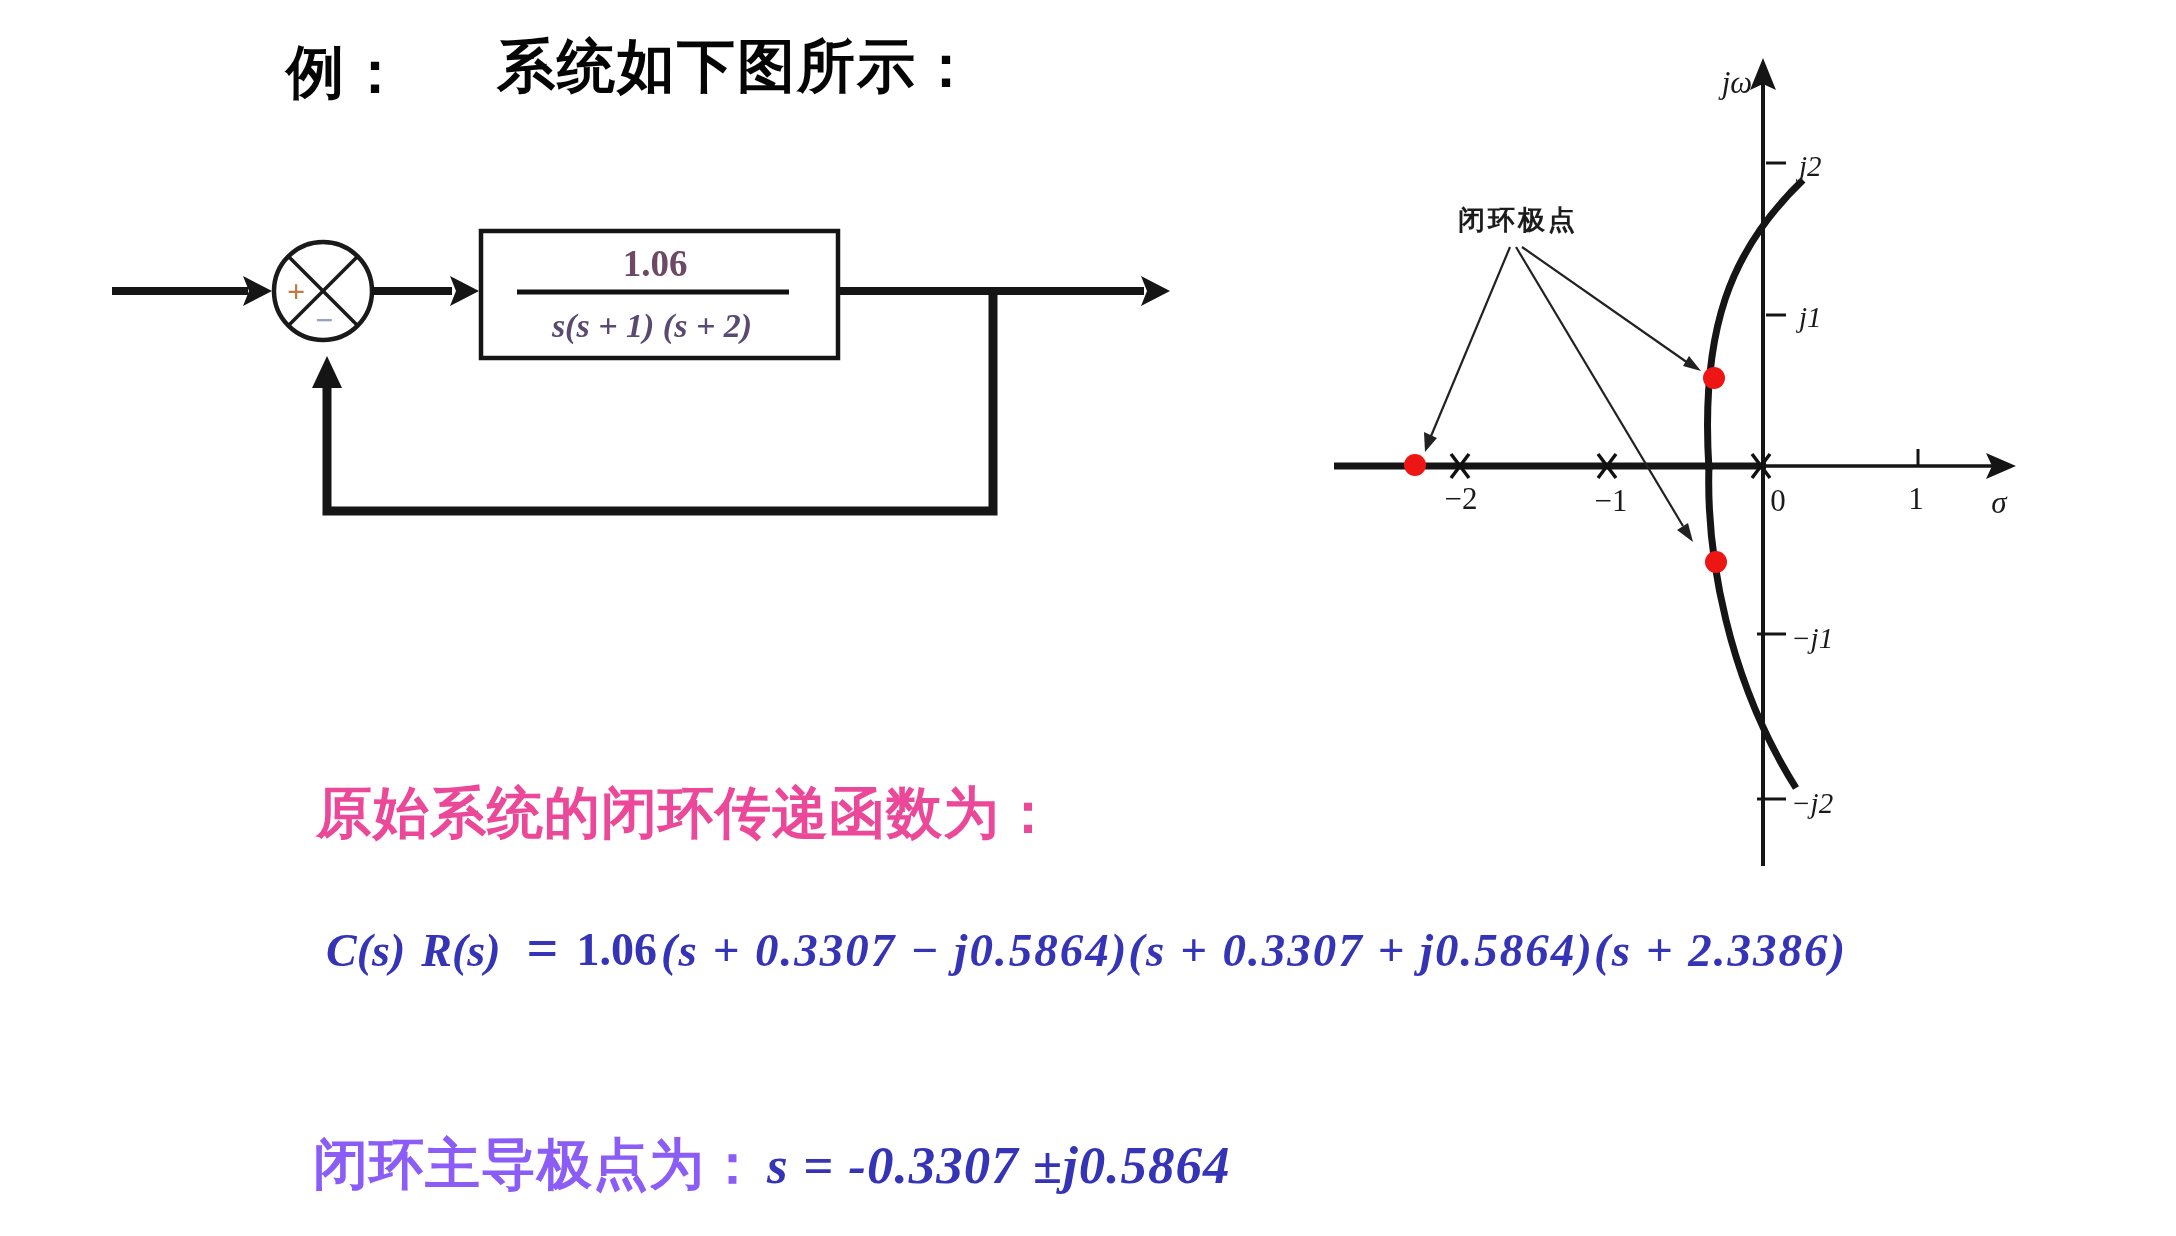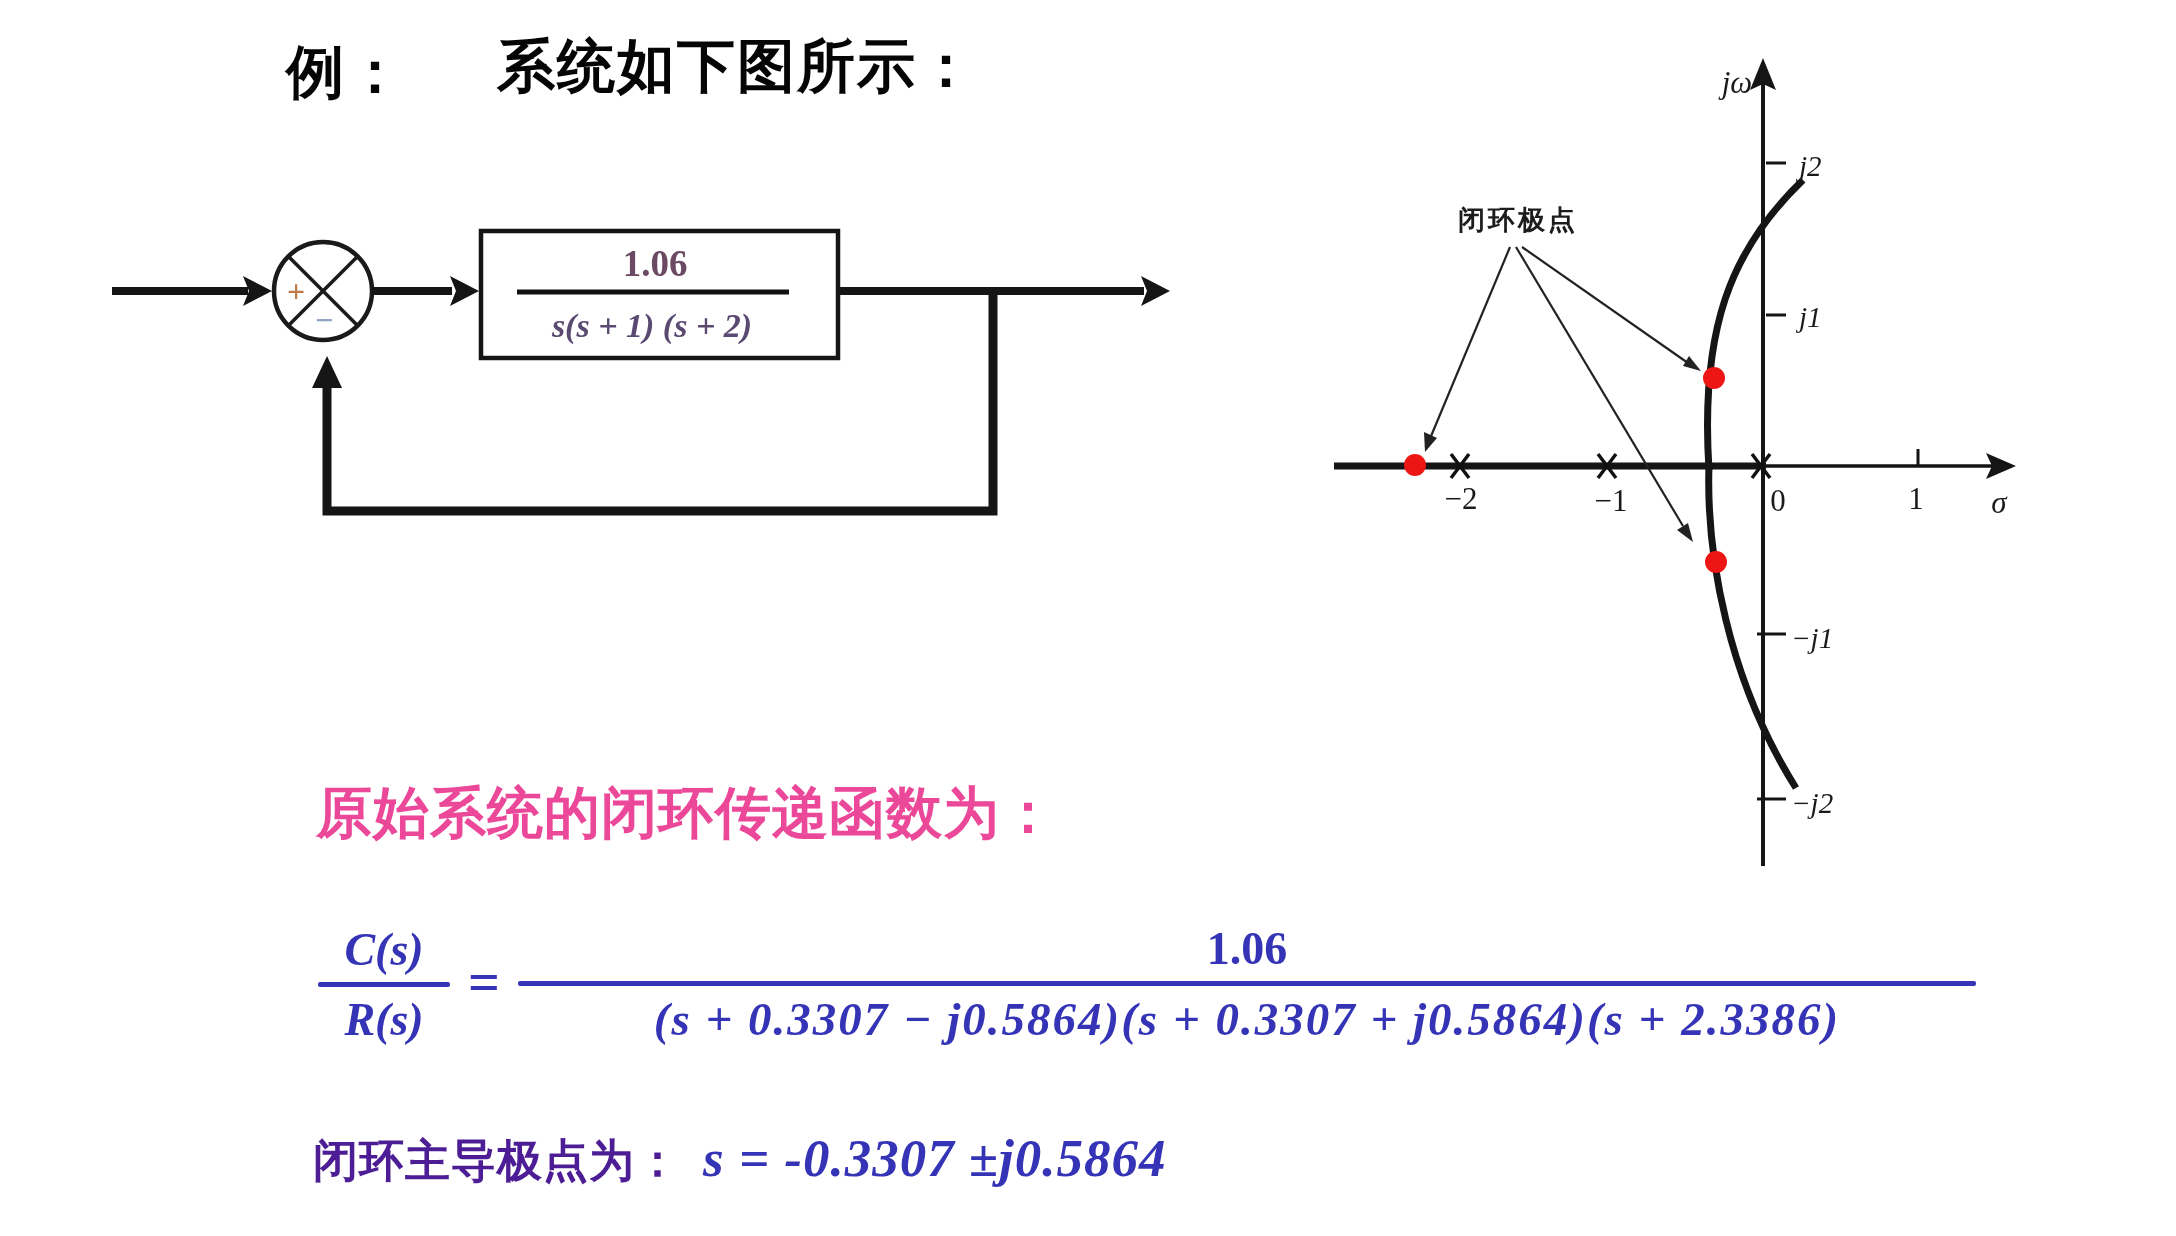--- a/index.html
+++ b/index.html
@@ -6,34 +6,34 @@
   #canvas{
     position:relative;width:2176px;height:1236px;background:#ffffff;overflow:hidden;
     font-family:"Liberation Sans", sans-serif;color:#0a0a0a;
   }
   .abs{position:absolute;}
   
   .title-text{font-size:58px;font-weight:600;letter-spacing:2px;color:#050505;white-space:nowrap;}
   .para-text{font-size:56px;font-weight:600;letter-spacing:1px;color:#ec4899;white-space:nowrap;}
   
   .eq-row{display:flex;align-items:center;}
-  .frac{display:flex;flex-direction:column;align-items:center;}
+  .frac{display:flex;flex-direction:row;align-items:flex-start;}
   .frac .bar{height:5px;background:#3534b6;align-self:stretch;margin:6px 0;border-radius:2px;}
   .math{font-family:"Liberation Serif", serif;color:#3534b6;font-weight:bold;}
   .it{font-style:italic;}
   .lhs-part{font-size:46px;line-height:53px;padding:0 8px;}
   .eq-sign{font-size:56px;line-height:56px;margin:0 18px;transform:translateY(-2px);}
   .rhs-num{font-size:46px;line-height:53px;}
   .rhs-den{font-size:47px;line-height:54px;letter-spacing:2px;white-space:nowrap;padding:0 4px;}
   .rhs{width:1458px;}
   
   .conc-row{display:flex;align-items:baseline;}
-  .conc-label{font-size:45px;font-weight:600;letter-spacing:1px;color:#4c1d95;white-space:nowrap;}
+  .conc-label{font-size:55px;font-weight:600;letter-spacing:1px;color:#8b5cf6;white-space:nowrap;}
   .conc-value{font-family:"Liberation Serif", serif;font-style:italic;font-weight:bold;
-              font-size:53px;color:#3534b6;margin-left:22px;letter-spacing:1px;white-space:nowrap;}
+              font-size:53px;color:#3534b6;margin-left:6px;letter-spacing:1px;white-space:nowrap;}
   
   svg{position:absolute;left:0;top:0;}
   .sv-serif{font-family:"Liberation Serif", serif;fill:#1a1a1a;}
   .sv-it{font-style:italic;}
   .sv-cjk{font-family:"Liberation Sans", sans-serif;fill:#1c1c1c;font-weight:600;letter-spacing:3px;}
   .blk-num{font-family:"Liberation Serif", serif;fill:#6d4a63;font-weight:bold;}
   .blk-den{font-family:"Liberation Serif", serif;fill:#5a4a72;font-style:italic;font-weight:bold;}
   .jx-plus{font-family:"Liberation Serif", serif;fill:#c07a45;font-weight:bold;}
   .jx-minus{font-family:"Liberation Serif", serif;fill:#8fa3c2;font-weight:bold;}
 </style>

